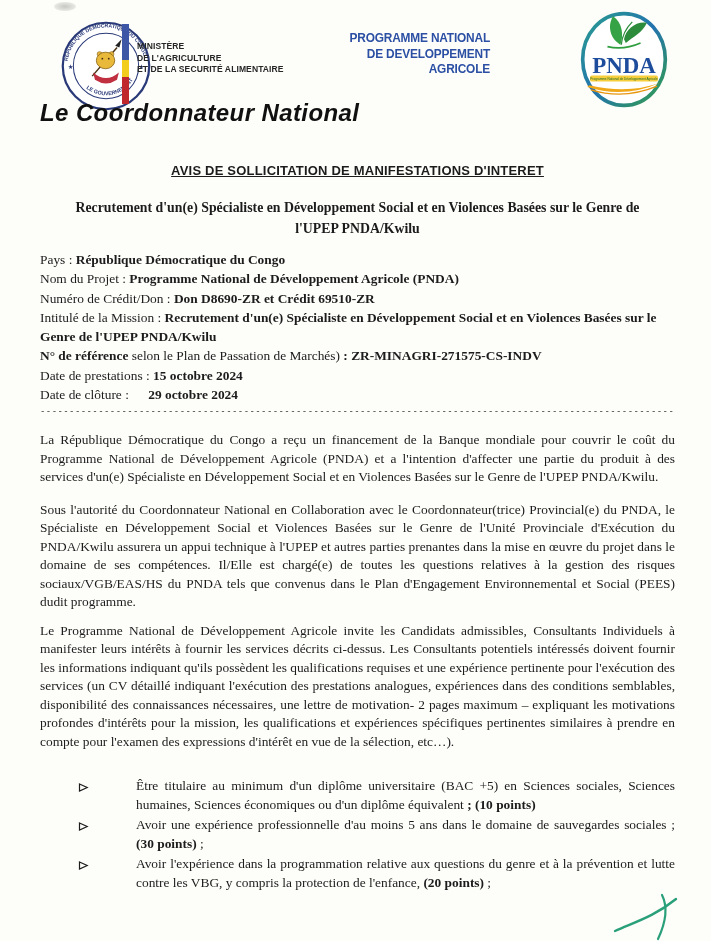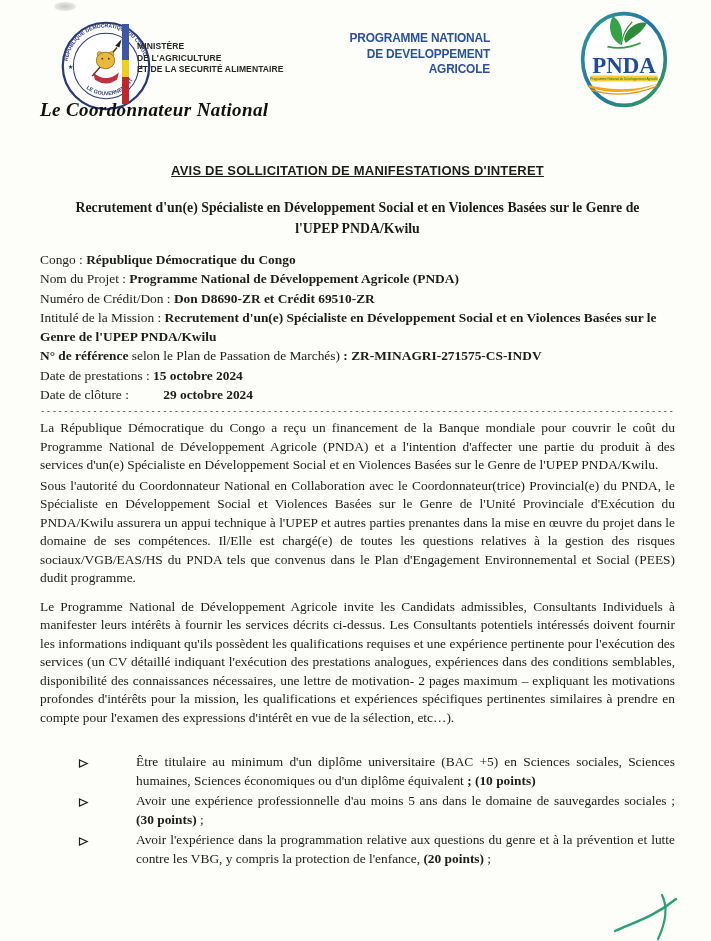--- a/index.html
+++ b/index.html
@@ -14,35 +14,35 @@
   .f-b{height:36px;}
   .f-y{height:17px;}
   .f-r{height:27px;}
   .ministry{position:absolute;left:137px;top:41px;font-family:"Liberation Sans",sans-serif;
             font-weight:700;font-size:8.8px;line-height:11.6px;color:#262626;
             letter-spacing:.1px;transform:scaleX(.97);transform-origin:0 0;white-space:nowrap;}
   .program{position:absolute;left:300px;top:30px;width:190px;text-align:right;
            font-family:"Liberation Sans",sans-serif;font-weight:700;font-size:13.5px;
            line-height:15.6px;letter-spacing:-.2px;transform:scaleX(.88);transform-origin:100% 0;}
   .pnda{position:absolute;left:578px;top:9px;}
-  .signatory{position:absolute;left:40px;top:99px;font-family:Liberation Serif, serif;
-             font-style:italic;font-weight:700;font-size:19px;letter-spacing:.4px;color:#101010;}
+  .signatory{position:absolute;left:40px;top:99px;font-family:Liberation Sans, sans-serif;
+             font-style:italic;font-weight:700;font-size:24px;letter-spacing:.4px;color:#101010;}
   
   .content{position:absolute;left:40px;top:163px;width:635px;}
   .title{font-family:"Liberation Sans",sans-serif;font-weight:700;font-size:13px;
          text-align:center;text-decoration:underline;letter-spacing:.2px;}
   .subtitle{font-weight:700;font-size:13.8px;text-align:center;line-height:21px;
             margin:19px auto 0;max-width:572px;}
   .meta{margin-top:11px;font-size:13.4px;line-height:19.3px;}
   .r{font-weight:400;}
   .b{font-weight:700;}
-  .gap{margin-left:31px;}
+  .gap{margin-left:16px;}
   .sep{margin-top:2px;height:11px;font-family:"DejaVu Sans Mono",monospace;font-size:9px;
        letter-spacing:.4px;white-space:nowrap;overflow:hidden;color:#2a2a2a;}
-  .para{margin:2px 0 0;font-size:13.4px;line-height:18.5px;text-align:justify;}
+  .para{margin:14px 0 0;font-size:13.4px;line-height:18.5px;text-align:justify;}
   .p3{margin-top:10px;}
   .intro{margin-top:9px;text-align:left;}
   .crit{margin-top:26px;padding-left:38px;font-size:13.4px;line-height:18.5px;}
   .item{display:flex;margin-bottom:2px;gap:32px;}
   .bullet{width:26px;flex:none;padding-top:3px;}
   .itext{flex:1;display:block;text-align:justify;}
   .pen{position:absolute;left:612px;top:892px;}
 </style>
 </head>
 <body>
@@ -122,21 +122,21 @@
 
   <div class="signatory">Le Coordonnateur National</div>
 
   <div class="content">
 
     <div class="title">AVIS DE SOLLICITATION DE MANIFESTATIONS D'INTERET</div>
 
     <div class="subtitle">Recrutement d'un(e) Spécialiste en Développement Social et en Violences Basées sur le Genre de l'UPEP PNDA/Kwilu</div>
 
     <div class="meta">
-      <div><span class="r">Congo : </span><span class="b">République Démocratique du Congo</span></div>
+      <div><span class="r">Pays : </span><span class="b">République Démocratique du Congo</span></div>
       <div><span class="r">Nom du Projet : </span><span class="b">Programme National de Développement Agricole (PNDA)</span></div>
       <div><span class="r">Numéro de Crédit/Don : </span><span class="b">Don D8690-ZR et Crédit 69510-ZR</span></div>
       <div><span class="r">Intitulé de la Mission : </span><span class="b">Recrutement d'un(e) Spécialiste en Développement Social et en Violences Basées sur le Genre de l'UPEP PNDA/Kwilu</span></div>
       <div><span class="b">N° de référence</span><span class="r"> selon le Plan de Passation de Marchés) </span><span class="b">: ZR-MINAGRI-271575-CS-INDV</span></div>
       <div><span class="r">Date de prestations : </span><span class="b">15 octobre 2024</span></div>
       <div><span class="r">Date de clôture : </span><span class="b gap">29 octobre 2024</span></div>
     </div>
 
     <div class="sep">------------------------------------------------------------------------------------------------------------------------------------------------------------------------------------------------------------------------------------------------</div>
 

